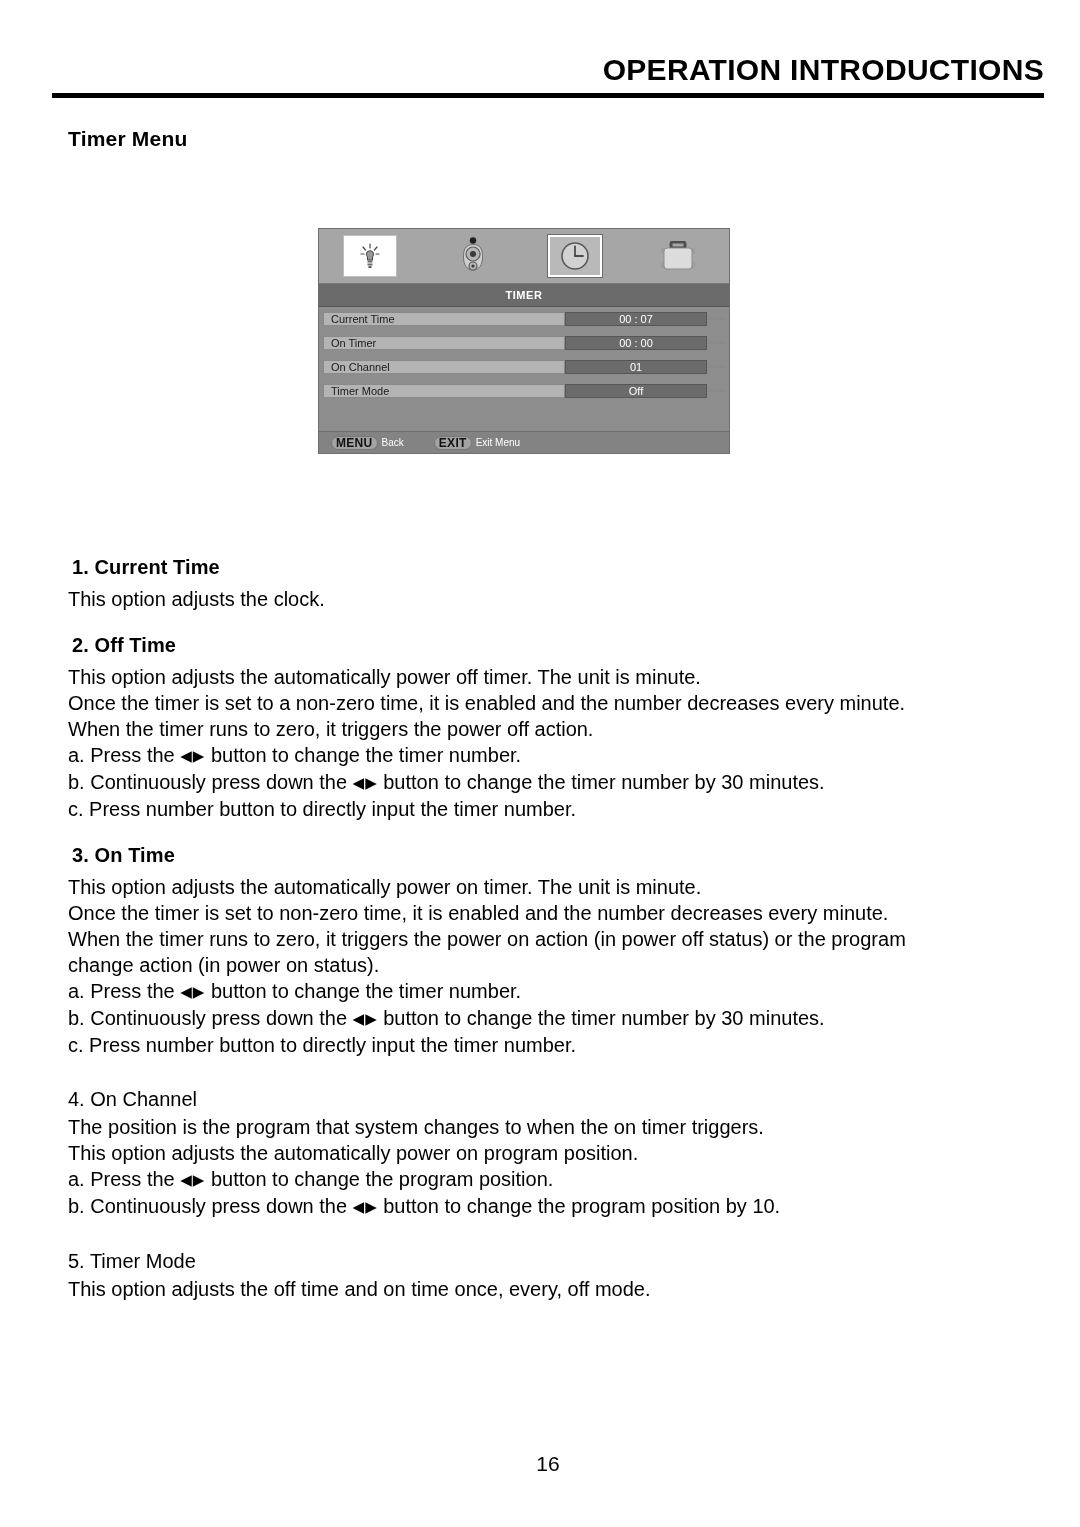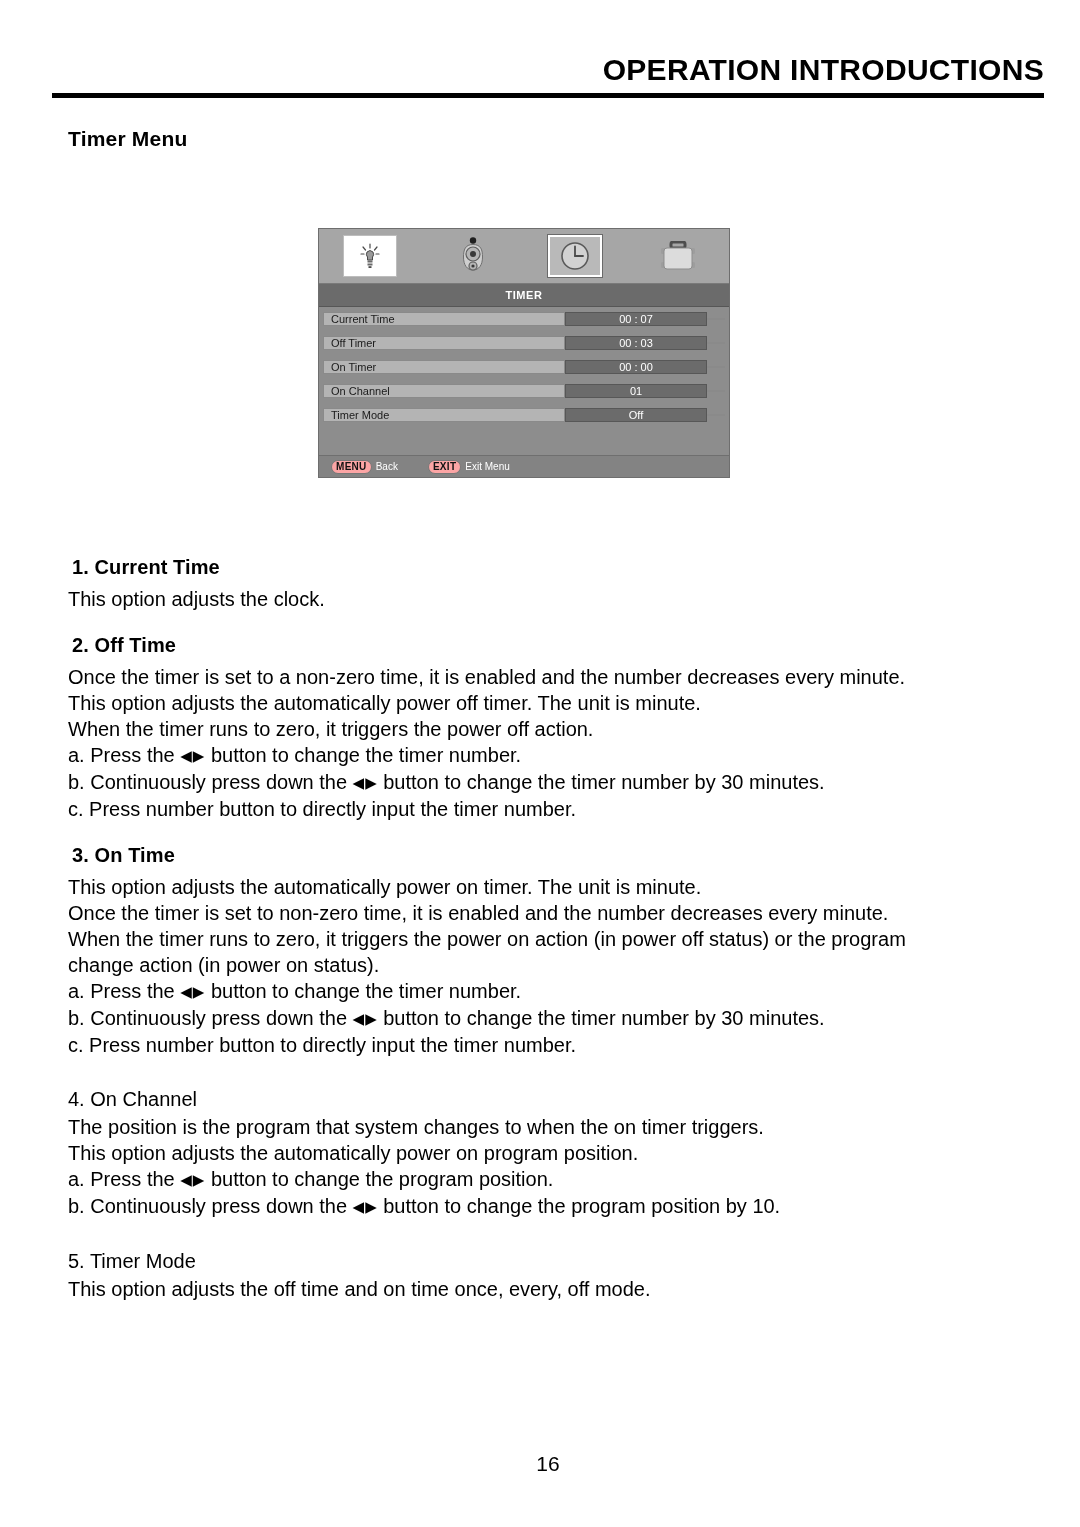--- a/index.html
+++ b/index.html
@@ -165,23 +165,23 @@
     align-items: center;
     padding-left: 12px;
     gap: 8px;
     color: #ffffff;
     font-size: 10px;
   }
   .key-pill {
     display: inline-flex;
     align-items: center;
     justify-content: center;
-    background: #fca5a5;
+    background: #a3a3a3;
     color: #111;
-    font-size: 10px;
+    font-size: 12px;
     font-weight: bold;
     letter-spacing: 0.3px;
     border-radius: 7px;
     border: 1px solid #777;
     padding: 0 4px;
     height: 12px;
     line-height: 12px;
   }
   .footer-item {
     display: inline-flex;
@@ -308,25 +308,20 @@
     <div class="osd-title">TIMER</div>
 
     <div class="osd-rows">
 
       <div class="osd-row">
         <div class="lbl">Current Time</div>
         <div class="val">00 : 07</div>
         <div class="tail"></div>
       </div>
 
-      <div class="osd-row">
-        <div class="lbl">Off Timer</div>
-        <div class="val">00 : 03</div>
-        <div class="tail"></div>
-      </div>
 
       <div class="osd-row">
         <div class="lbl">On Timer</div>
         <div class="val">00 : 00</div>
         <div class="tail"></div>
       </div>
 
       <div class="osd-row">
         <div class="lbl">On Channel</div>
         <div class="val">01</div>
@@ -357,22 +352,22 @@
   </div>
 
   <div class="body">
 
     <div class="h-bold">1. Current Time</div>
     <div class="p">This option adjusts the clock.</div>
 
     <div class="gap-md"></div>
 
     <div class="h-bold">2. Off Time</div>
+    <div class="p">This option adjusts the automatically power off timer. The unit is minute.</div>
     <div class="p">Once the timer is set to a non-zero time, it is enabled and the number decreases every minute.</div>
-    <div class="p">This option adjusts the automatically power off timer. The unit is minute.</div>
     <div class="p">When the timer runs to zero, it triggers the power off action.</div>
     <div class="p"><span>a. Press the </span><span class="arrows">◀▶</span><span> button to change the timer number.</span></div>
     <div class="p"><span>b. Continuously press down the </span><span class="arrows">◀▶</span><span> button to change the timer number by 30 minutes.</span></div>
     <div class="p">c. Press number button to directly input the timer number.</div>
 
     <div class="gap-md"></div>
 
     <div class="h-bold">3. On Time</div>
     <div class="p">This option adjusts the automatically power on timer. The unit is minute.</div>
     <div class="p">Once the timer is set to non-zero time, it is enabled and the number decreases every minute.</div>

